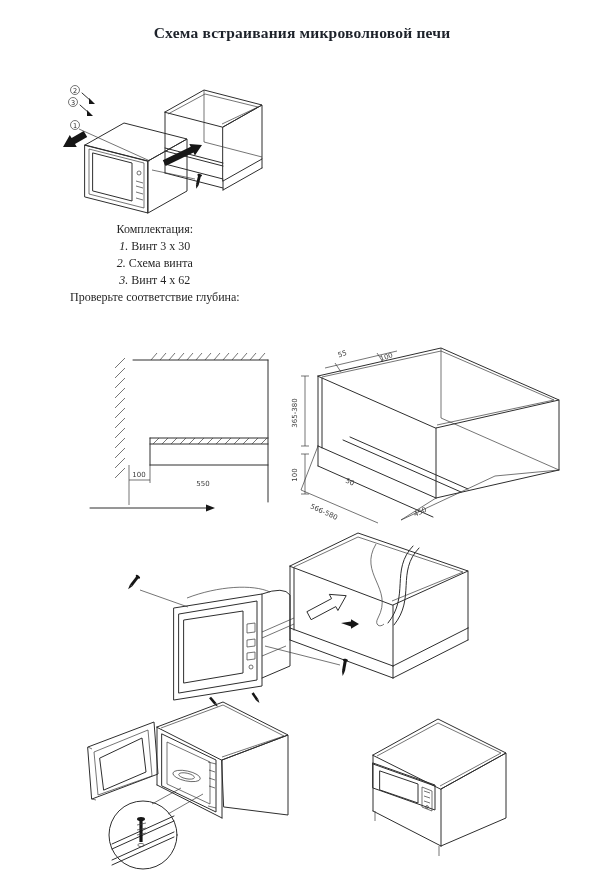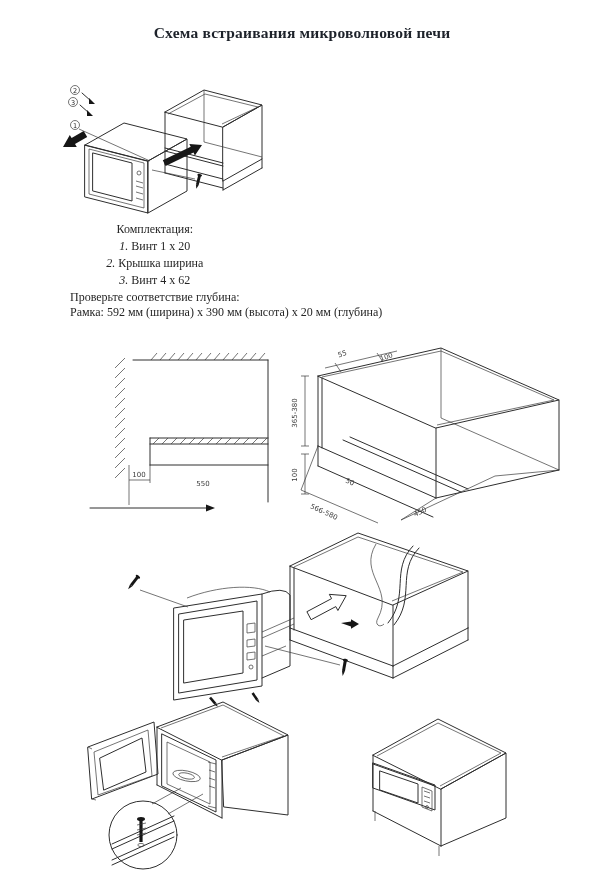--- a/index.html
+++ b/index.html
@@ -80,28 +80,27 @@
     <path class="thin" d="M97,112 L140,121"></path>
     <g transform="rotate(14 143 124)">
       <ellipse class="blk" cx="143" cy="117" rx="2.4" ry="1.2"></ellipse>
       <rect class="blk" x="141.6" y="117" width="2.8" height="10"></rect>
       <path class="blk" d="M141.6,127 L144.4,127 L143,131 Z"></path>
     </g>
   </svg>
 
   <div class="textblock kit">
     <div>Комплектация:</div>
-    <div><i>1.</i><span> Винт 1 х 20</span></div>
-    <div><i>2.</i><span> Крышка ширина</span></div>
+    <div><i>1.</i><span> Винт 3 х 30</span></div>
+    <div><i>2.</i><span> Схема винта</span></div>
     <div><i>3.</i><span> Винт 4 х 62</span></div>
     <div>Проверьте соответствие глубина:</div>
   </div>
 
   <div class="textblock dims">
-    <div>Рамка: 592 мм (ширина) х 390 мм (высота) х 20 мм (глубина)</div>
   </div>
 
   <svg style="left:85px;top:352px" width="210" height="162" viewBox="0 0 210 162">
     <path class="thin" d="M30,16 L40,6 M30,26 L40,16 M30,36 L40,26 M30,46 L40,36 M30,56 L40,46 M30,66 L40,56 M30,76 L40,66 M30,86 L40,76 M30,96 L40,86 M30,106 L40,96 M30,116 L40,106 M30,126 L40,116"></path>
     <path class="ln" d="M48,8 L183,8 M183,8 L183,150"></path>
     <path class="thin" d="M66,8 L72,1 M75,8 L81,1 M84,8 L90,1 M93,8 L99,1 M102,8 L108,1 M111,8 L117,1 M120,8 L126,1 M129,8 L135,1 M138,8 L144,1 M147,8 L153,1 M156,8 L162,1 M165,8 L171,1 M174,8 L180,1"></path>
     <path class="ln" d="M65,86 L183,86 M65,92 L183,92 M65,113 L183,113 M65,86 L65,113"></path>
     <path class="thin" d="M68,92 L74,86 M77,92 L83,86 M86,92 L92,86 M95,92 L101,86 M104,92 L110,86 M113,92 L119,86 M122,92 L128,86 M131,92 L137,86 M140,92 L146,86 M149,92 L155,86 M158,92 L164,86 M167,92 L173,86 M176,92 L182,86"></path>
     <path class="thin" d="M44,113 L44,153 M65,113 L65,131 M44,128 L65,128"></path>
     <text class="dimtxt" x="54" y="125" text-anchor="middle">100</text>

